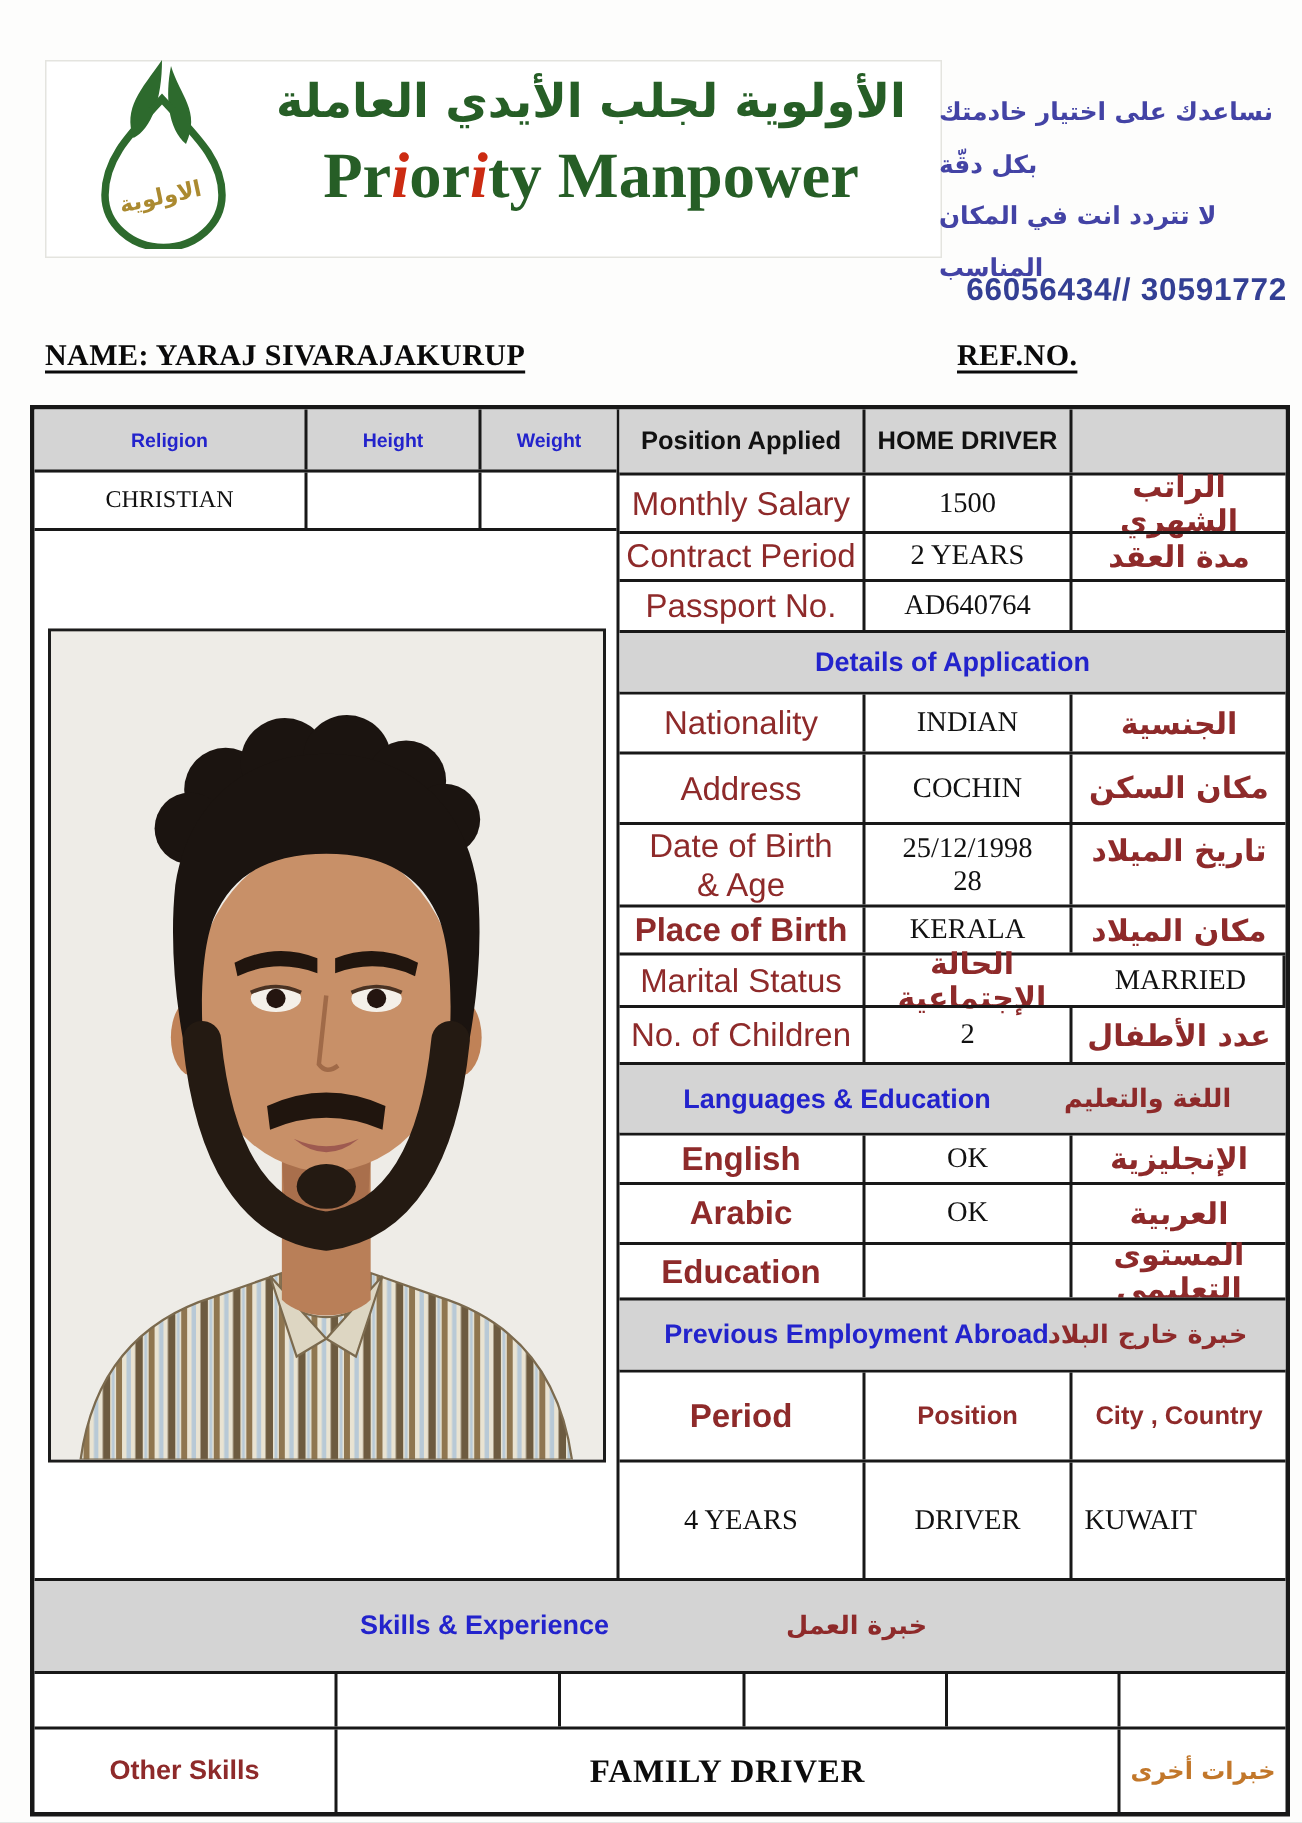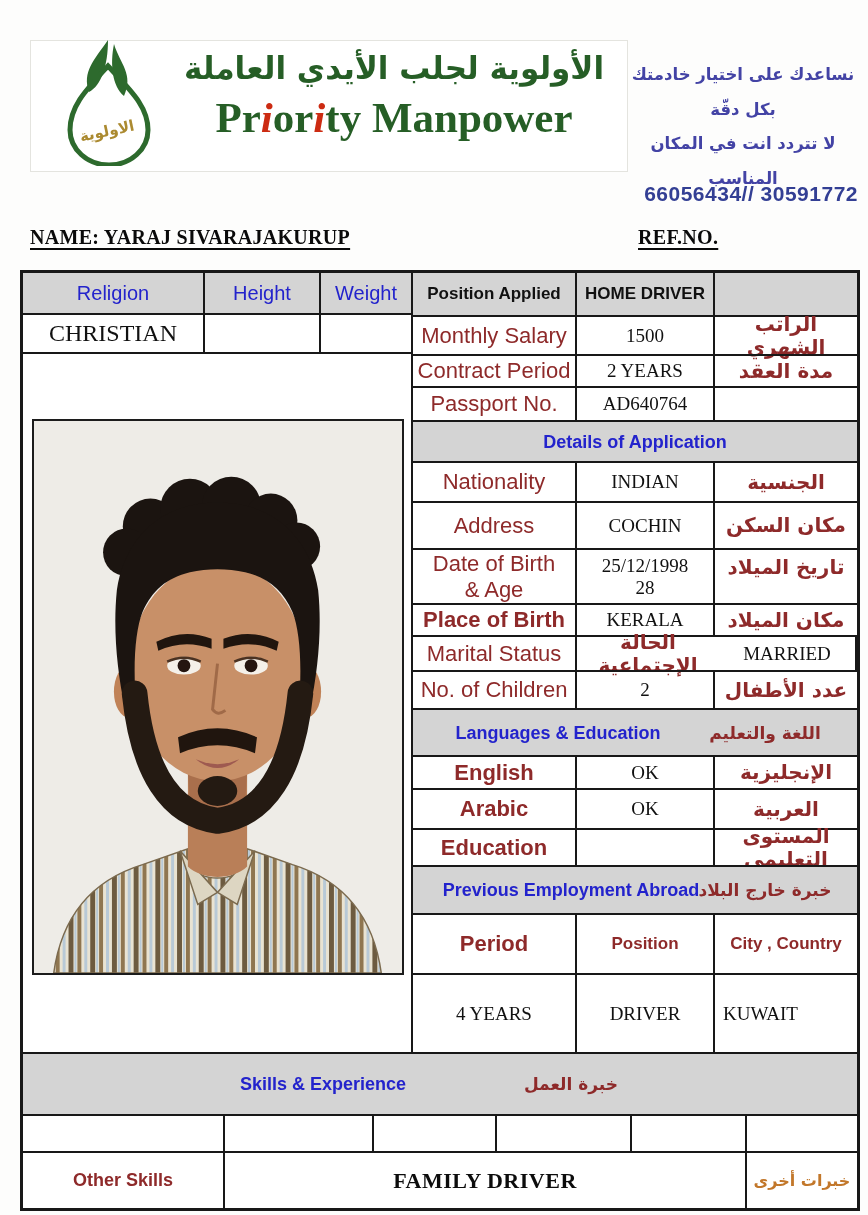--- a/index.html
+++ b/index.html
@@ -15,43 +15,43 @@
   *{box-sizing:border-box;margin:0;padding:0}
   body{background:#9a9a9a;font-family:"Liberation Sans",sans-serif}
   .page{position:relative;width:868px;height:1215px;background:#fdfdfc;overflow:hidden;margin:0 auto}
 
   
   .header-frame{position:absolute;left:30px;top:40px;width:598px;height:132px;border:1px solid #e4e4df;background:#fff}
   .logo{position:absolute;left:58px;top:36px;width:106px;height:130px}
   .brand-ar{position:absolute;left:168px;top:50px;width:452px;text-align:center;font-size:31px;font-weight:bold;color:var(--green);font-family:"DejaVu Sans",sans-serif}
   .brand-en{position:absolute;left:164px;top:94px;width:460px;text-align:center;font-size:43px;font-weight:bold;color:var(--green);font-family:"Liberation Serif",serif;line-height:1.1}
   .brand-en .red-i{color:#cc2b12;font-style:italic}
-  .tagline{position:absolute;left:626px;top:58px;width:234px;text-align:center;font-family:"DejaVu Sans",sans-serif;font-weight:bold;font-size:16.5px;color:var(--navy);line-height:2.1}
+  .tagline{position:absolute;left:626px;top:58px;width:234px;font-family:"DejaVu Sans",sans-serif;font-weight:bold;font-size:16.5px;color:var(--navy);line-height:2.1}
   .phone{position:absolute;left:630px;top:182px;width:228px;text-align:right;font-weight:bold;font-size:21px;color:var(--phone);letter-spacing:.5px}
 
   
   .name,.ref{position:absolute;top:226px;font-family:"Liberation Serif",serif;font-weight:bold;font-size:20px;color:#0a0a0a;text-decoration:underline;text-decoration-thickness:2px;text-underline-offset:4px;letter-spacing:.3px}
   .name{left:30px}
   .ref{left:638px}
 
   
   .doc-table{position:absolute;left:20px;top:270px;width:840px;border:3px solid var(--bd);background:#fff}
   .top-area{display:flex;height:779px}
 
   
   .left-pane{width:390px;border-right:2px solid var(--bd);display:flex;flex-direction:column}
   .lrow{display:flex;border-bottom:2px solid var(--bd)}
   .lrow.head{height:42px;background:var(--gray)}
   .lrow.vals{height:39px}
   .lc{display:flex;align-items:center;justify-content:center}
   .lc.c1{width:182px;border-right:2px solid var(--bd)}
   .lc.c2{width:116px;border-right:2px solid var(--bd)}
   .lc.c3{flex:1}
-  .lc.h{color:var(--blue);font-weight:normal;font-size:20px}
-  .lc.v{font-family:"Liberation Serif",serif;font-size:24px;color:#111}
+  .lc.h{color:var(--blue);font-weight:bold;font-size:13px}
+  .lc.v{font-family:"Liberation Serif",serif;font-size:16px;color:#111}
   .photo-cell{flex:1;position:relative}
   .photo-frame{position:absolute;left:9px;top:65px;width:372px;height:556px;border:2px solid #1c1c1c;background:#f2f0eb}
   .photo-frame svg{display:block;width:100%;height:100%}
 
   
   .right-pane{flex:1;display:flex;flex-direction:column}
   .rrow{display:flex;border-top:2px solid var(--bd)}
   .rrow:first-child{border-top:none}
   .rc{display:flex;flex-direction:column;align-items:center;justify-content:center;text-align:center;line-height:1.15}
   .rc.lab{width:164px;border-right:2px solid var(--bd);color:var(--maroon);font-size:22px}

